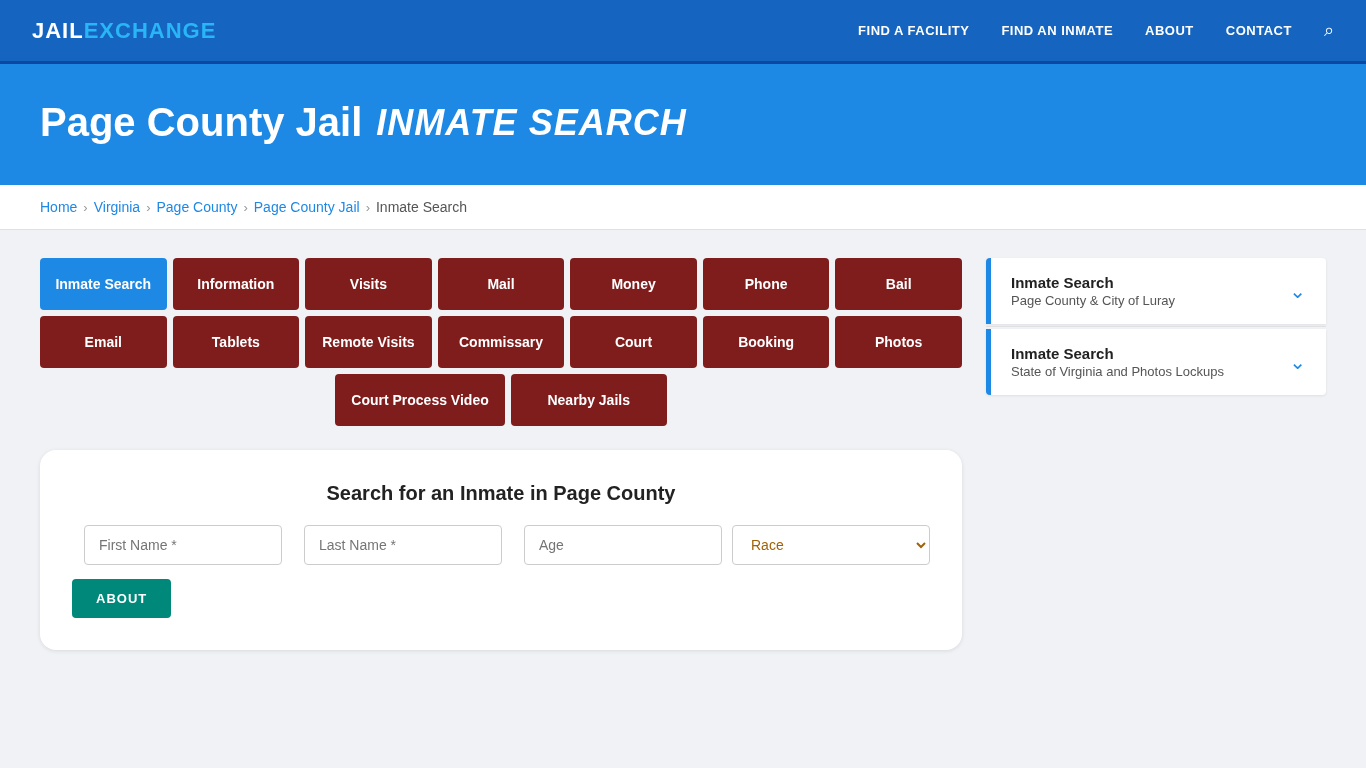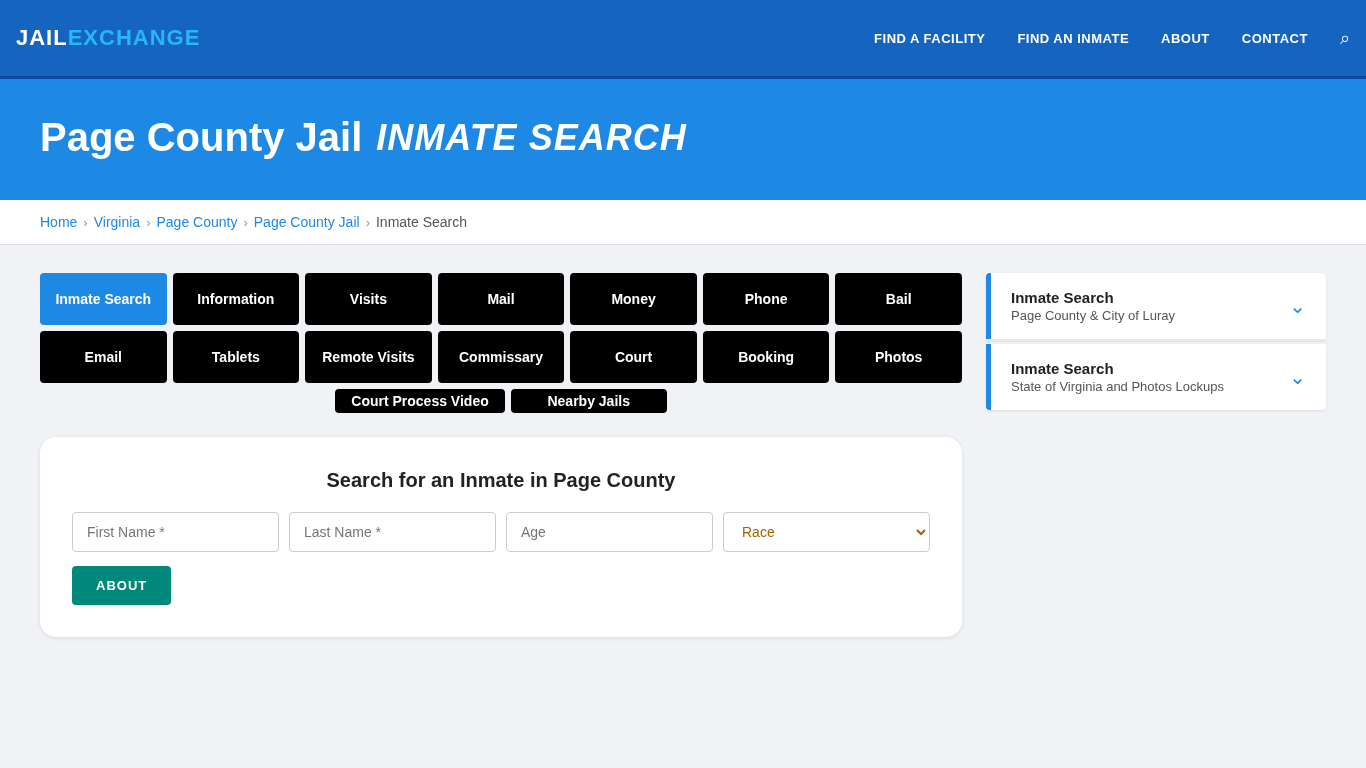--- a/index.html
+++ b/index.html
@@ -4,22 +4,22 @@
   <style>
     * { box-sizing: border-box; margin: 0; padding: 0; }
     body { font-family: Arial, sans-serif; background: #f0f2f5; color: #333; }
 
     
     nav {
       background: #1565c0;
       display: flex;
       align-items: center;
       justify-content: space-between;
-      padding: 0 16px;
-      height: 79px;
+      padding: 0 32px;
+      height: 64px;
       border-bottom: 3px solid #0d47a1;
     }
     .logo {
       display: flex;
       align-items: center;
       font-size: 22px;
       font-weight: 900;
       color: #fff;
       letter-spacing: 1px;
     }
@@ -110,42 +110,42 @@
       margin-bottom: 6px;
     }
     .tab-btn {
       padding: 18px 8px;
       border: none;
       border-radius: 4px;
       font-size: 14px;
       font-weight: 600;
       color: #fff;
       cursor: pointer;
-      background: #000000;
+      background: #7f1d1d;
       text-align: center;
     }
     .tab-btn.active {
       background: #1e88e5;
     }
 
     .tabs-row2 {
       display: grid;
       grid-template-columns: repeat(7, 1fr);
       gap: 6px;
       margin-bottom: 6px;
     }
     .tabs-row3 {
       display: flex;
       justify-content: center;
       gap: 6px;
       margin-bottom: 24px;
     }
     .tabs-row3 .tab-btn {
       min-width: 156px;
-      padding: 4px 16px;
+      padding: 18px 16px;
     }
 
     
     .search-panel {
       background: #fff;
       border-radius: 16px;
       padding: 32px 32px 32px;
       box-shadow: 0 1px 4px rgba(0,0,0,0.1);
     }
     .search-panel-title {
@@ -162,20 +162,21 @@
       flex-wrap: wrap;
     }
     .search-input {
       padding: 10px 14px;
       border: 1px solid #ccc;
       border-radius: 4px;
       font-size: 14px;
       color: #555;
       flex: 1;
       min-width: 100px;
+      margin-left: 12px;
     }
     .search-select {
       padding: 10px 14px;
       border: 1px solid #ccc;
       border-radius: 4px;
       font-size: 14px;
       color: #a16207;
       flex: 1;
       min-width: 120px;
       background: #fff;

